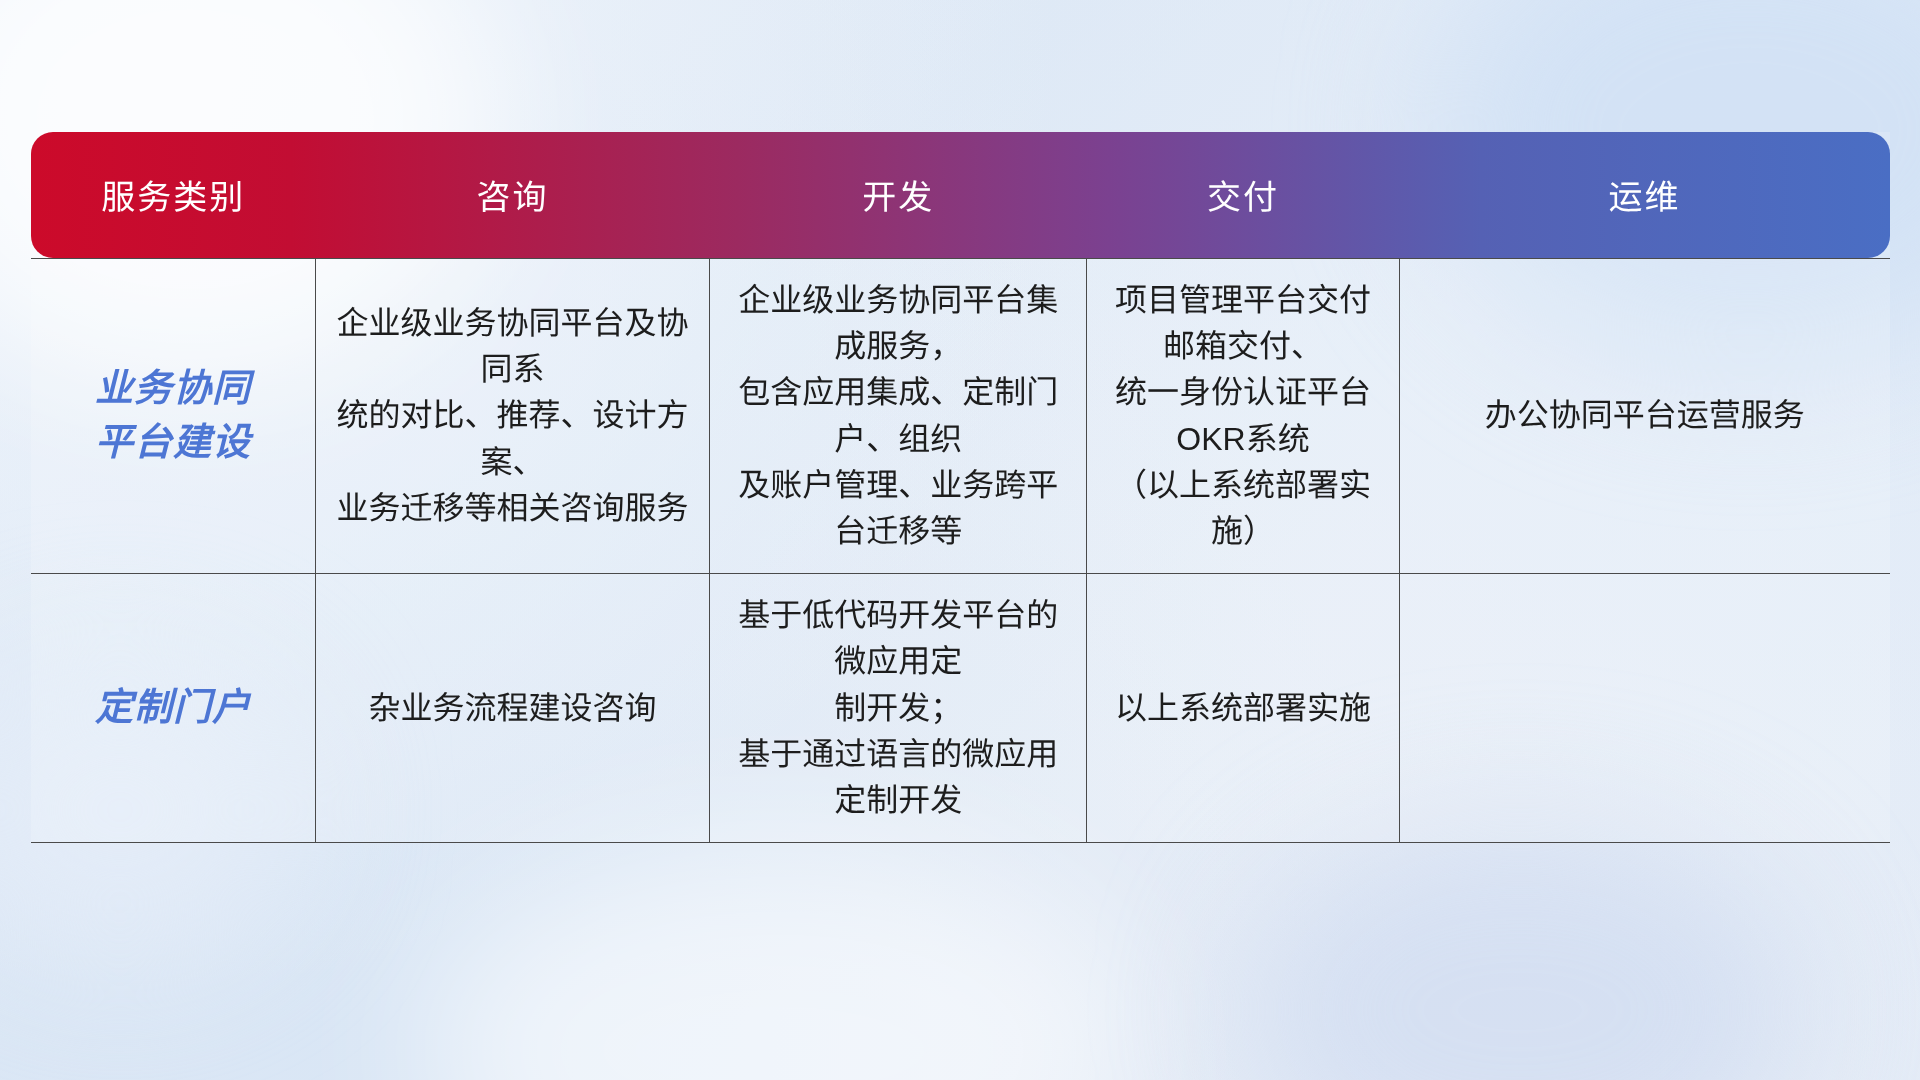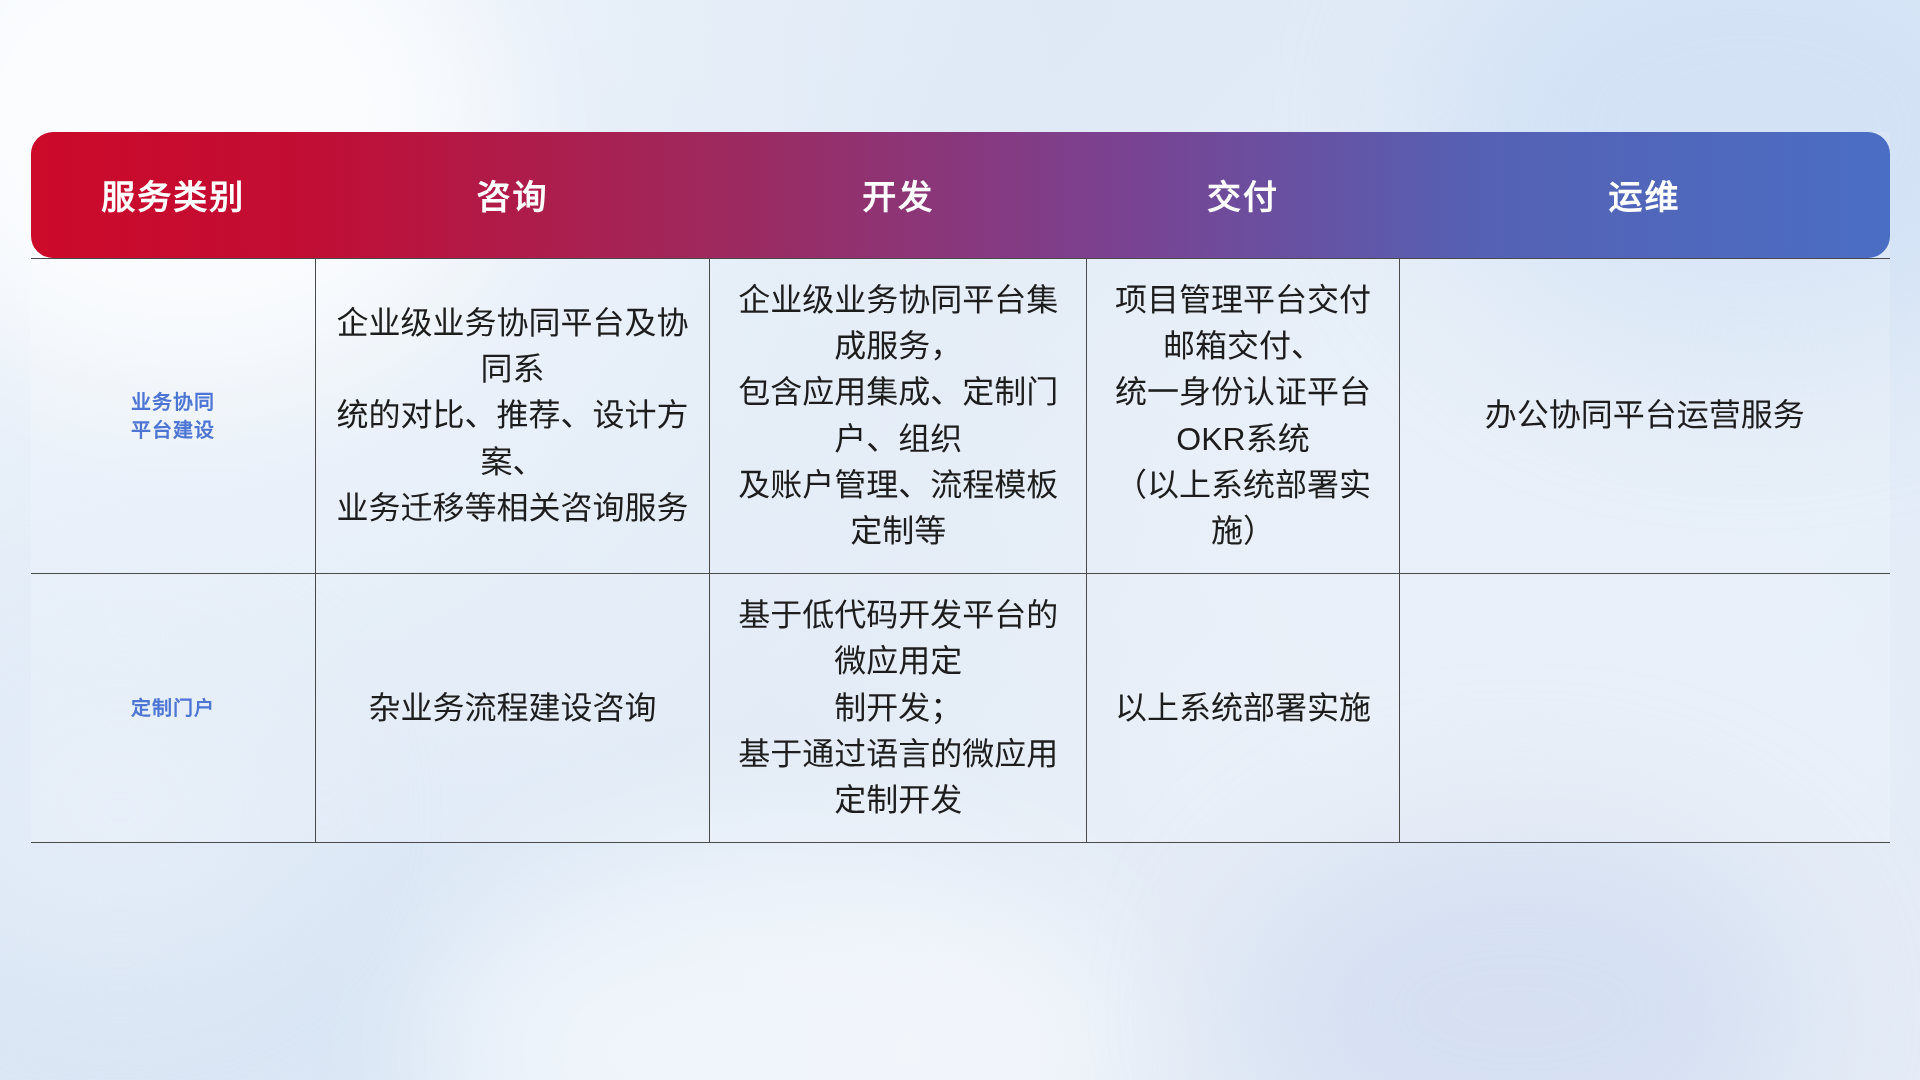--- a/index.html
+++ b/index.html
@@ -51,21 +51,21 @@
     background: rgba(255,255,255,0.16);
   }
 
   thead tr {
     height: 126px;
   }
 
   thead th {
     color: #ffffff;
     font-size: 34px;
-    font-weight: bold;
+    font-weight: normal;
     letter-spacing: 2px;
     text-align: center;
     border: none;
     padding: 0;
   }
 
   
   .header-band {
     position: absolute;
     left: 0;
@@ -96,23 +96,24 @@
     background: transparent;
   }
 
   tbody td.vsep {
     border-right: 1px solid #4a4a4a;
   }
 
   tbody td.cat {
     color: #4d76d4;
     font-weight: bold;
-    font-size: 20px;
+    font-size: 38px;
     line-height: 1.4;
     letter-spacing: 1px;
+    font-style: italic;
   }
 
   tbody tr.r1 { height: 250px; }
   tbody tr.r2 { height: 190px; }
   tbody tr.r3 { height: 228px; }
 
   tbody tr:last-child td {
     border-bottom: 1px solid #4a4a4a;
   }
 
@@ -173,21 +174,21 @@
 平台建设</span>
             </td>
           <td class="vsep">
               <span class="cell-text">企业级业务协同平台及协同系
 统的对比、推荐、设计方案、
 业务迁移等相关咨询服务</span>
             </td>
           <td class="vsep">
               <span class="cell-text">企业级业务协同平台集成服务，
 包含应用集成、定制门户、组织
-及账户管理、流程模板定制等</span>
+及账户管理、业务跨平台迁移等</span>
             </td>
           <td class="vsep">
               <span class="cell-text">项目管理平台交付
 邮箱交付、
 统一身份认证平台
 OKR系统
 （以上系统部署实施）</span>
             </td>
           <td>
               <span class="cell-text">办公协同平台运营服务</span>

